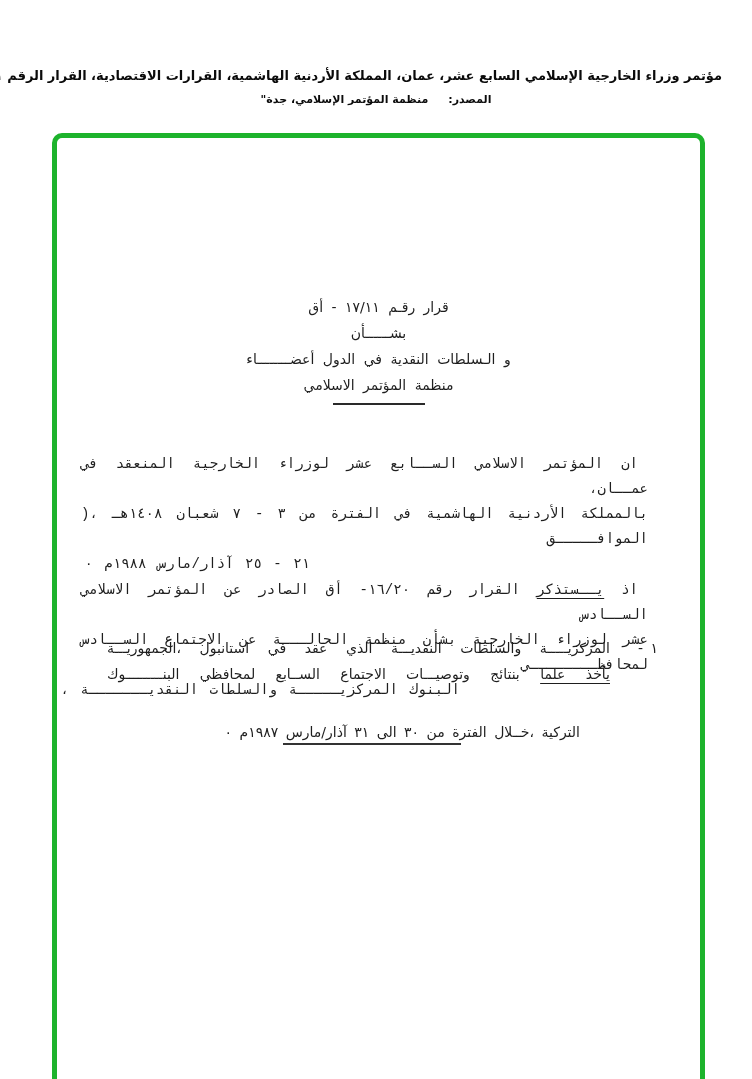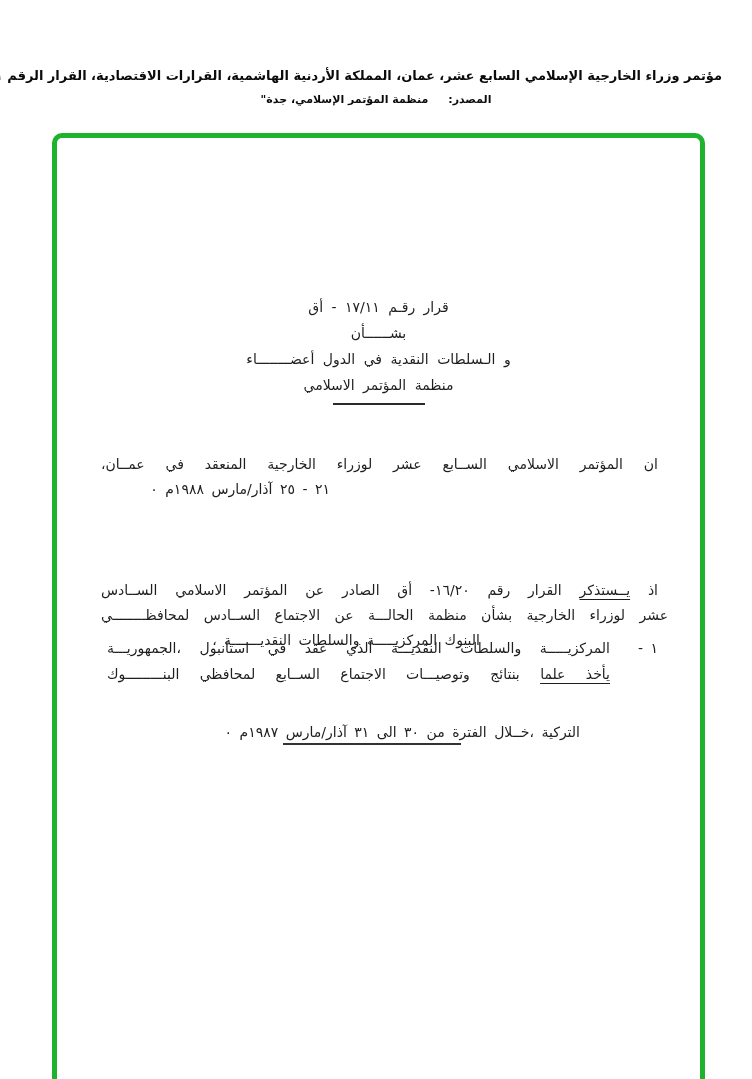--- a/index.html
+++ b/index.html
@@ -68,24 +68,25 @@
     word-spacing: 4px;
   }
   .title-rule {
     width: 92px;
     margin: 5px auto 0;
     border-top: 2px solid #2a2a2a;
     height: 0;
   }
   .para {
     position: absolute;
-    right: 32px;
+    right: 52px;
     width: 567px;
     line-height: 25px;
     word-spacing: 3px;
+    font-family: Liberation Mono, monospace;
   }
   .p1 { top: 314px; }
   .p2 { top: 408px; margin-top: 32px; }
   .line.just {
     text-align: justify;
     text-align-last: justify;
   }
   .line.short {
     text-align: right;
     white-space: nowrap;
@@ -142,20 +143,21 @@
     <div class="doc-text title-block">
       <div>قرار رقـم ١٧/١١ - أق</div>
       <div>بشــــــأن</div>
       <div>و الـسلطات النقدية في الدول أعضــــــــاء</div>
       <div>منظمة المؤتمر الاسلامي</div>
       <div class="title-rule"></div>
     </div>
 
     <div class="doc-text para p1">
       <div class="line just indent-sm">ان المؤتمر الاسلامي الســابع عشر لوزراء الخارجية المنعقد في عمــان،</div>
+      <div class="line just">بالمملكة الأردنية الهاشمية في الفترة من ٣ - ٧ شعبان ١٤٠٨هـ ،( الموافـــــق</div>
       <div class="line short p1-l3">٢١ - ٢٥ آذار/مارس ١٩٨٨م ٠</div>
     </div>
 
     <div class="doc-text para p2">
       <div class="line just indent-sm">
         <span>اذ </span><span class="uline">يــستذكر</span><span> القرار رقم ١٦/٢٠- أق الصادر عن المؤتمر الاسلامي الســادس</span>
       </div>
       <div class="line just">عشر لوزراء الخارجية بشأن منظمة الحالـــة عن الاجتماع الســادس لمحافظــــــــي</div>
       <div class="line short p2-l3">البنوك المركزيـــــة والسلطات النقديـــــــة ،</div>
     </div>

